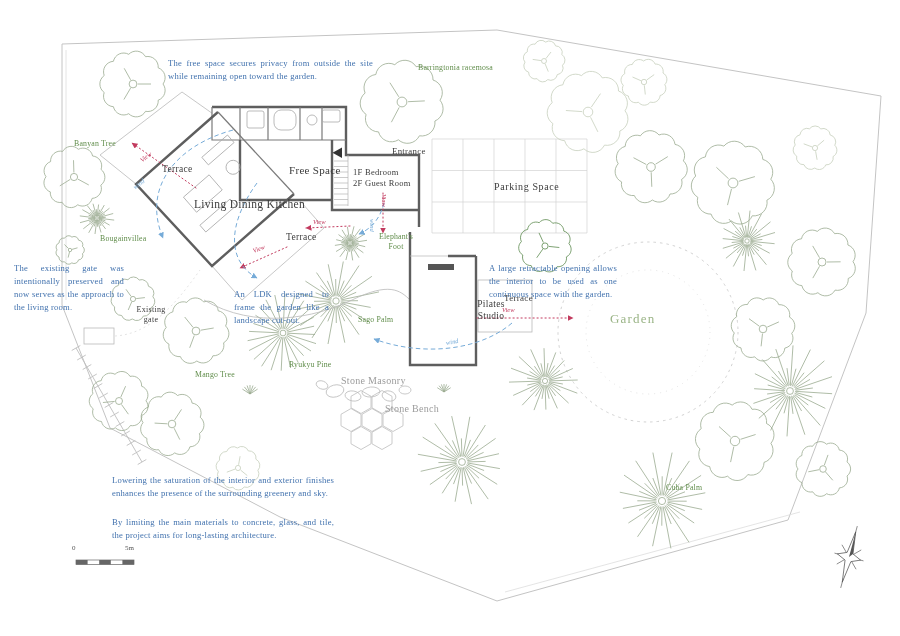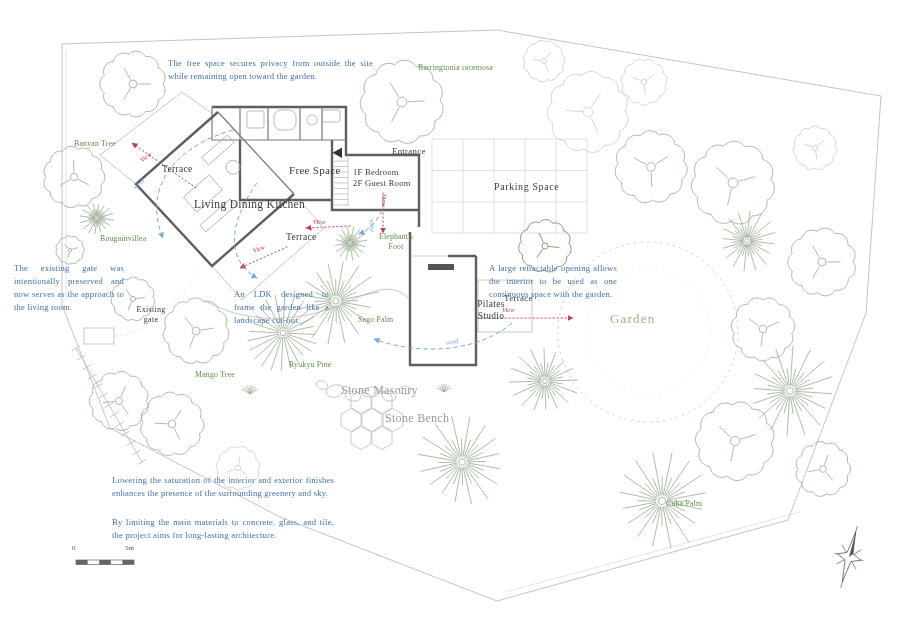--- a/index.html
+++ b/index.html
@@ -4,21 +4,21 @@
 <style>
   html,body{margin:0;padding:0;background:#fff;}
   .plan{position:relative;width:900px;height:636px;background:#fff;overflow:hidden;
         font-family:"Liberation Serif",serif;}
   .plan svg{position:absolute;left:0;top:0;z-index:1;}
   .L{position:absolute;z-index:2;white-space:pre-line;color:var(--label-black);
      font-family:"Liberation Serif",serif;line-height:1.25;}
   .ann{color:var(--annotation-blue);font-size:8.6px;line-height:1.5;text-align:justify;letter-spacing:.2px;}
   .plant{color:var(--plant-green);font-size:7.8px;letter-spacing:.2px;padding-left:44px;}
   .room{font-size:9.5px;letter-spacing:.3px;padding-left:48px;}
-  .gray{color:var(--label-gray);font-size:12px;letter-spacing:.3px;margin-top:8px;}
+  .gray{color:var(--label-gray);font-size:10px;letter-spacing:.3px;}
   .tinyV{color:var(--view-red);font-size:6.5px;font-style:italic;transform-origin:0 50%;}
   .tinyW{color:var(--wind-blue);font-size:6.5px;font-style:italic;transform-origin:0 50%;}
   .c{text-align:center;}
   .boxed{background:rgba(255,255,255,.93);padding:0 2px;}
   
   .bound{fill:none;stroke:#c4c4c4;stroke-width:1;}
   .faintline{fill:none;stroke:#dddddd;stroke-width:.8;}
   .gardenc{fill:none;stroke:#cccccc;stroke-width:.9;stroke-dasharray:2.5 4;}
   .gardend{fill:none;stroke:#dcdcdc;stroke-width:.8;stroke-dasharray:1 5;}
   .grid{stroke:#d2d2d2;stroke-width:.7;}
@@ -360,21 +360,21 @@
   <div class="L gray" style="left:361px;top:403px;padding-left:24px;">Stone Bench</div>
 
   <div class="L plant" style="left:374px;top:63px;">Barringtonia racemosa</div>
   <div class="L plant" style="left:30px;top:139px;">Banyan Tree</div>
   <div class="L plant" style="left:56px;top:234px;">Bougainvillea</div>
   <div class="L plant c" style="left:324px;top:232px;width:56px;">Elephant's
 Foot</div>
   <div class="L plant" style="left:314px;top:315px;">Sago Palm</div>
   <div class="L plant" style="left:151px;top:370px;">Mango Tree</div>
   <div class="L plant" style="left:245px;top:360px;">Ryukyu Pine</div>
-  <div class="L plant" style="left:622px;top:499px;">Cuba Palm</div>
+  <div class="L plant" style="left:622px;top:483px;">Cuba Palm</div>
   <div class="L" style="left:610px;top:311px;font-size:13px;letter-spacing:1.2px;color:var(--garden-green);">Garden</div>
 
   <div class="L tinyV" style="left:141px;top:157px;transform:rotate(-38deg);">View</div>
   <div class="L tinyW" style="left:134px;top:184px;transform:rotate(-38deg);">wind</div>
   <div class="L tinyV" style="left:313px;top:218px;">View</div>
   <div class="L tinyV" style="left:388px;top:194px;transform:rotate(90deg);transform-origin:0 0;">View</div>
   <div class="L tinyW" style="left:376px;top:219px;transform:rotate(90deg);transform-origin:0 0;">wind</div>
   <div class="L tinyV" style="left:253px;top:247px;transform:rotate(-20deg);">View</div>
   <div class="L tinyV" style="left:502px;top:306px;">View</div>
   <div class="L tinyW" style="left:446px;top:339px;transform:rotate(-10deg);">wind</div>

